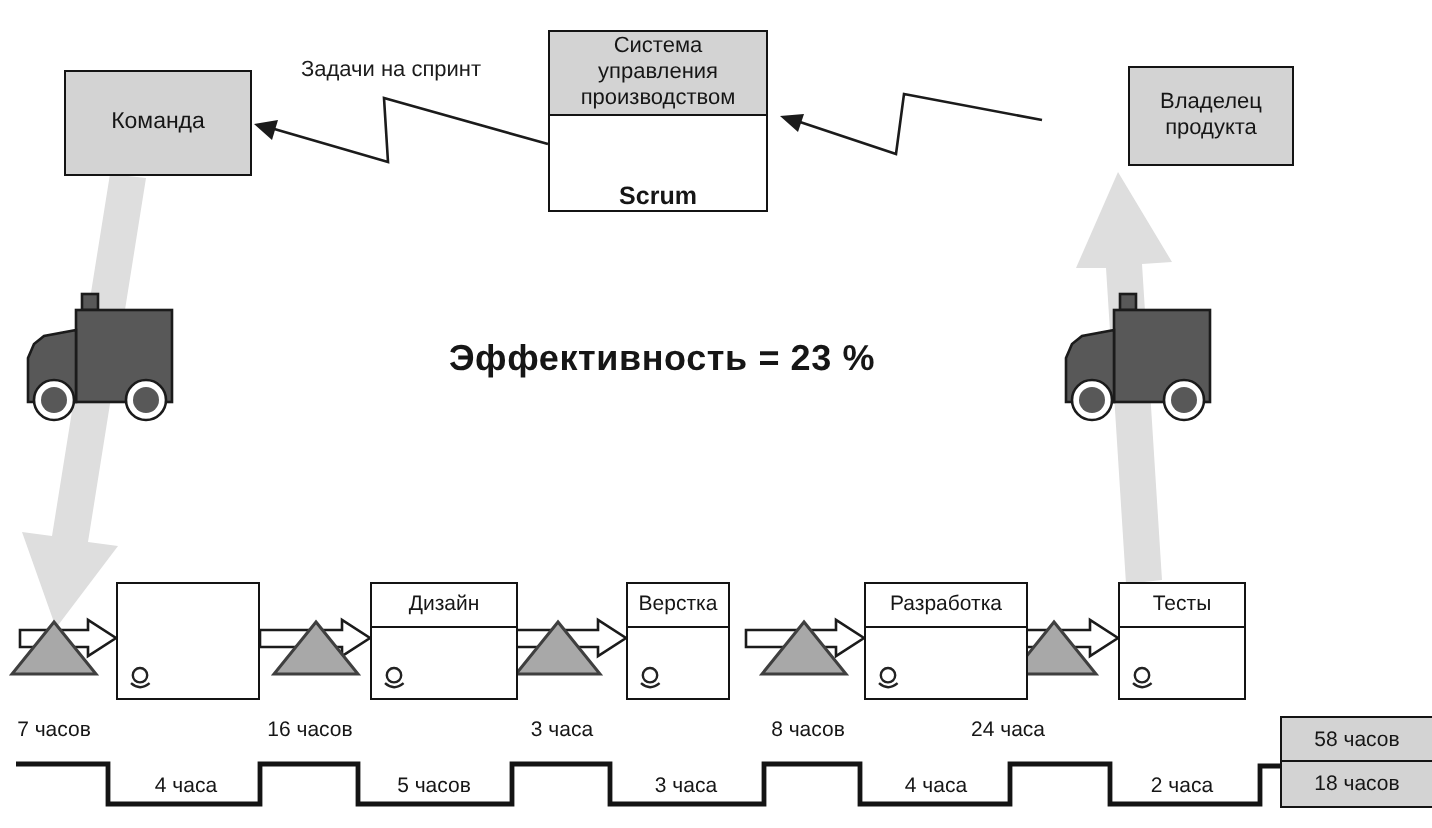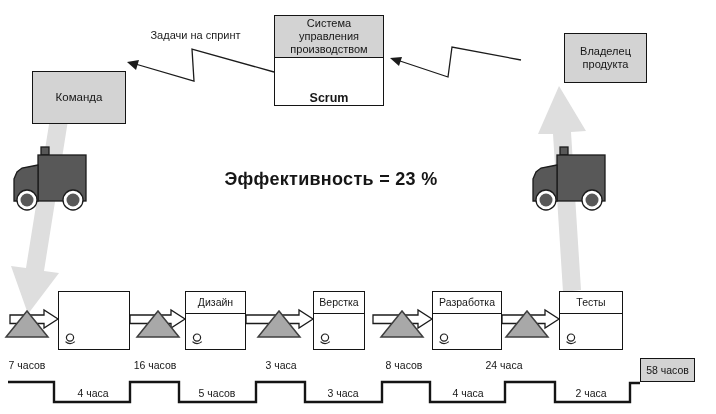--- a/index.html
+++ b/index.html
@@ -30,21 +30,21 @@
   #efficiency-label{position:absolute;left:203px;top:169px;width:256px;text-align:center;
                     font-size:18px;font-weight:bold;letter-spacing:.3px;}
   .pbox{position:absolute;top:291px;height:59px;background:#fff;border:1.5px solid #141414;
         box-sizing:border-box;}
   .ptitle{height:22px;border-bottom:1.4px solid #141414;box-sizing:border-box;
           display:flex;align-items:center;justify-content:center;text-align:center;
           font-size:10.5px;line-height:10.5px;padding:0 2px;}
   .clock{position:absolute;left:5px;bottom:3px;}
   .hour-label{position:absolute;width:70px;text-align:center;font-size:10.5px;line-height:12px;}
   .totals{position:absolute;left:640px;top:358px;width:71px;}
-  .tot-cell{box-sizing:border-box;width:55px;height:24px;background:var(--box-fill,#d3d3d3);
+  .tot-cell{box-sizing:border-box;width:77px;height:24px;background:var(--box-fill,#d3d3d3);
             border:1.6px solid #141414;display:flex;align-items:center;justify-content:center;
             font-size:10.5px;}
   .tot-cell + .tot-cell{margin-top:-1.6px;}
 </style>
 </head>
 <body>
 
 <div class="canvas">
 
   <svg class="layer" width="716" height="414" viewBox="0 0 716 414">
@@ -89,21 +89,21 @@
     <polygon class="tri" points="27,311 6,337 48,337"></polygon>
     <polygon class="tri" points="158,311 137,337 179,337"></polygon>
     <polygon class="tri" points="279,311 258,337 300,337"></polygon>
     <polygon class="tri" points="402,311 381,337 423,337"></polygon>
     <polygon class="tri" points="527,311 506,337 548,337"></polygon>
 
     <polyline class="timeline" points="8,382 54,382 54,402 130,402 130,382 179,382 179,402 256,402 256,382 305,382 305,402 382,402
               382,382 430,382 430,402 505,402 505,382 555,382 555,402 630,402 630,383 640,383"></polyline>
   </svg>
 
-  <div class="gbox" style="left:32px;top:35px;width:94px;height:53px;margin-top:36px;">
+  <div class="gbox" style="left:32px;top:35px;width:94px;height:53px;">
     <span>Команда</span>
   </div>
 
   <div class="gbox" id="system-box" style="left:274px;top:15px;width:110px;height:91px;">
     <div class="sys-title">Система управления производством</div>
     <div class="sys-method">Scrum</div>
   </div>
 
   <div class="gbox" style="left:521px;top:33px;width:83px;height:50px;font-size:11px;margin-left:43px;">
     <span>Владелец продукта</span>
@@ -112,35 +112,35 @@
   <div class="small-label" style="left:133px;top:29px;width:125px;">Задачи на спринт</div>
 
   <div id="efficiency-label">Эффективность = 23 %</div>
 
   <div class="pbox" style="left:58px;width:72px;">
     <svg class="clock" width="13" height="13" viewBox="0 0 13 13">
       <circle cx="6" cy="4.6" r="3.6" fill="none" stroke="#222" stroke-width="1.2"></circle>
       <path d="M1.5 8.6 Q6 12.6 10.8 8.6" fill="none" stroke="#222" stroke-width="1.2"></path>
     </svg>
   </div>
-  <div class="pbox" style="left:185px;width:61px;">
+  <div class="pbox" style="left:185px;width:74px;">
     <div class="ptitle">Дизайн</div>
     <svg class="clock" width="13" height="13" viewBox="0 0 13 13">
       <circle cx="6" cy="4.6" r="3.6" fill="none" stroke="#222" stroke-width="1.2"></circle>
       <path d="M1.5 8.6 Q6 12.6 10.8 8.6" fill="none" stroke="#222" stroke-width="1.2"></path>
     </svg>
   </div>
   <div class="pbox" style="left:313px;width:52px;">
     <div class="ptitle">Верстка</div>
     <svg class="clock" width="13" height="13" viewBox="0 0 13 13">
       <circle cx="6" cy="4.6" r="3.6" fill="none" stroke="#222" stroke-width="1.2"></circle>
       <path d="M1.5 8.6 Q6 12.6 10.8 8.6" fill="none" stroke="#222" stroke-width="1.2"></path>
     </svg>
   </div>
-  <div class="pbox" style="left:432px;width:70px;">
+  <div class="pbox" style="left:432px;width:82px;">
     <div class="ptitle">Разработка</div>
     <svg class="clock" width="13" height="13" viewBox="0 0 13 13">
       <circle cx="6" cy="4.6" r="3.6" fill="none" stroke="#222" stroke-width="1.2"></circle>
       <path d="M1.5 8.6 Q6 12.6 10.8 8.6" fill="none" stroke="#222" stroke-width="1.2"></path>
     </svg>
   </div>
   <div class="pbox" style="left:559px;width:64px;">
     <div class="ptitle">Тесты</div>
     <svg class="clock" width="13" height="13" viewBox="0 0 13 13">
       <circle cx="6" cy="4.6" r="3.6" fill="none" stroke="#222" stroke-width="1.2"></circle>
@@ -155,15 +155,16 @@
   <div class="hour-label" style="left:469px;top:359px;">24 часа</div>
 
   <div class="hour-label" style="left:58px;top:387px;">4 часа</div>
   <div class="hour-label" style="left:182px;top:387px;">5 часов</div>
   <div class="hour-label" style="left:308px;top:387px;">3 часа</div>
   <div class="hour-label" style="left:433px;top:387px;">4 часа</div>
   <div class="hour-label" style="left:556px;top:387px;">2 часа</div>
 
   <div class="totals">
     <div class="tot-cell">58 часов</div>
+    <div class="tot-cell">18 часов</div>
   </div>
 
 </div>
 
 </body></html>

